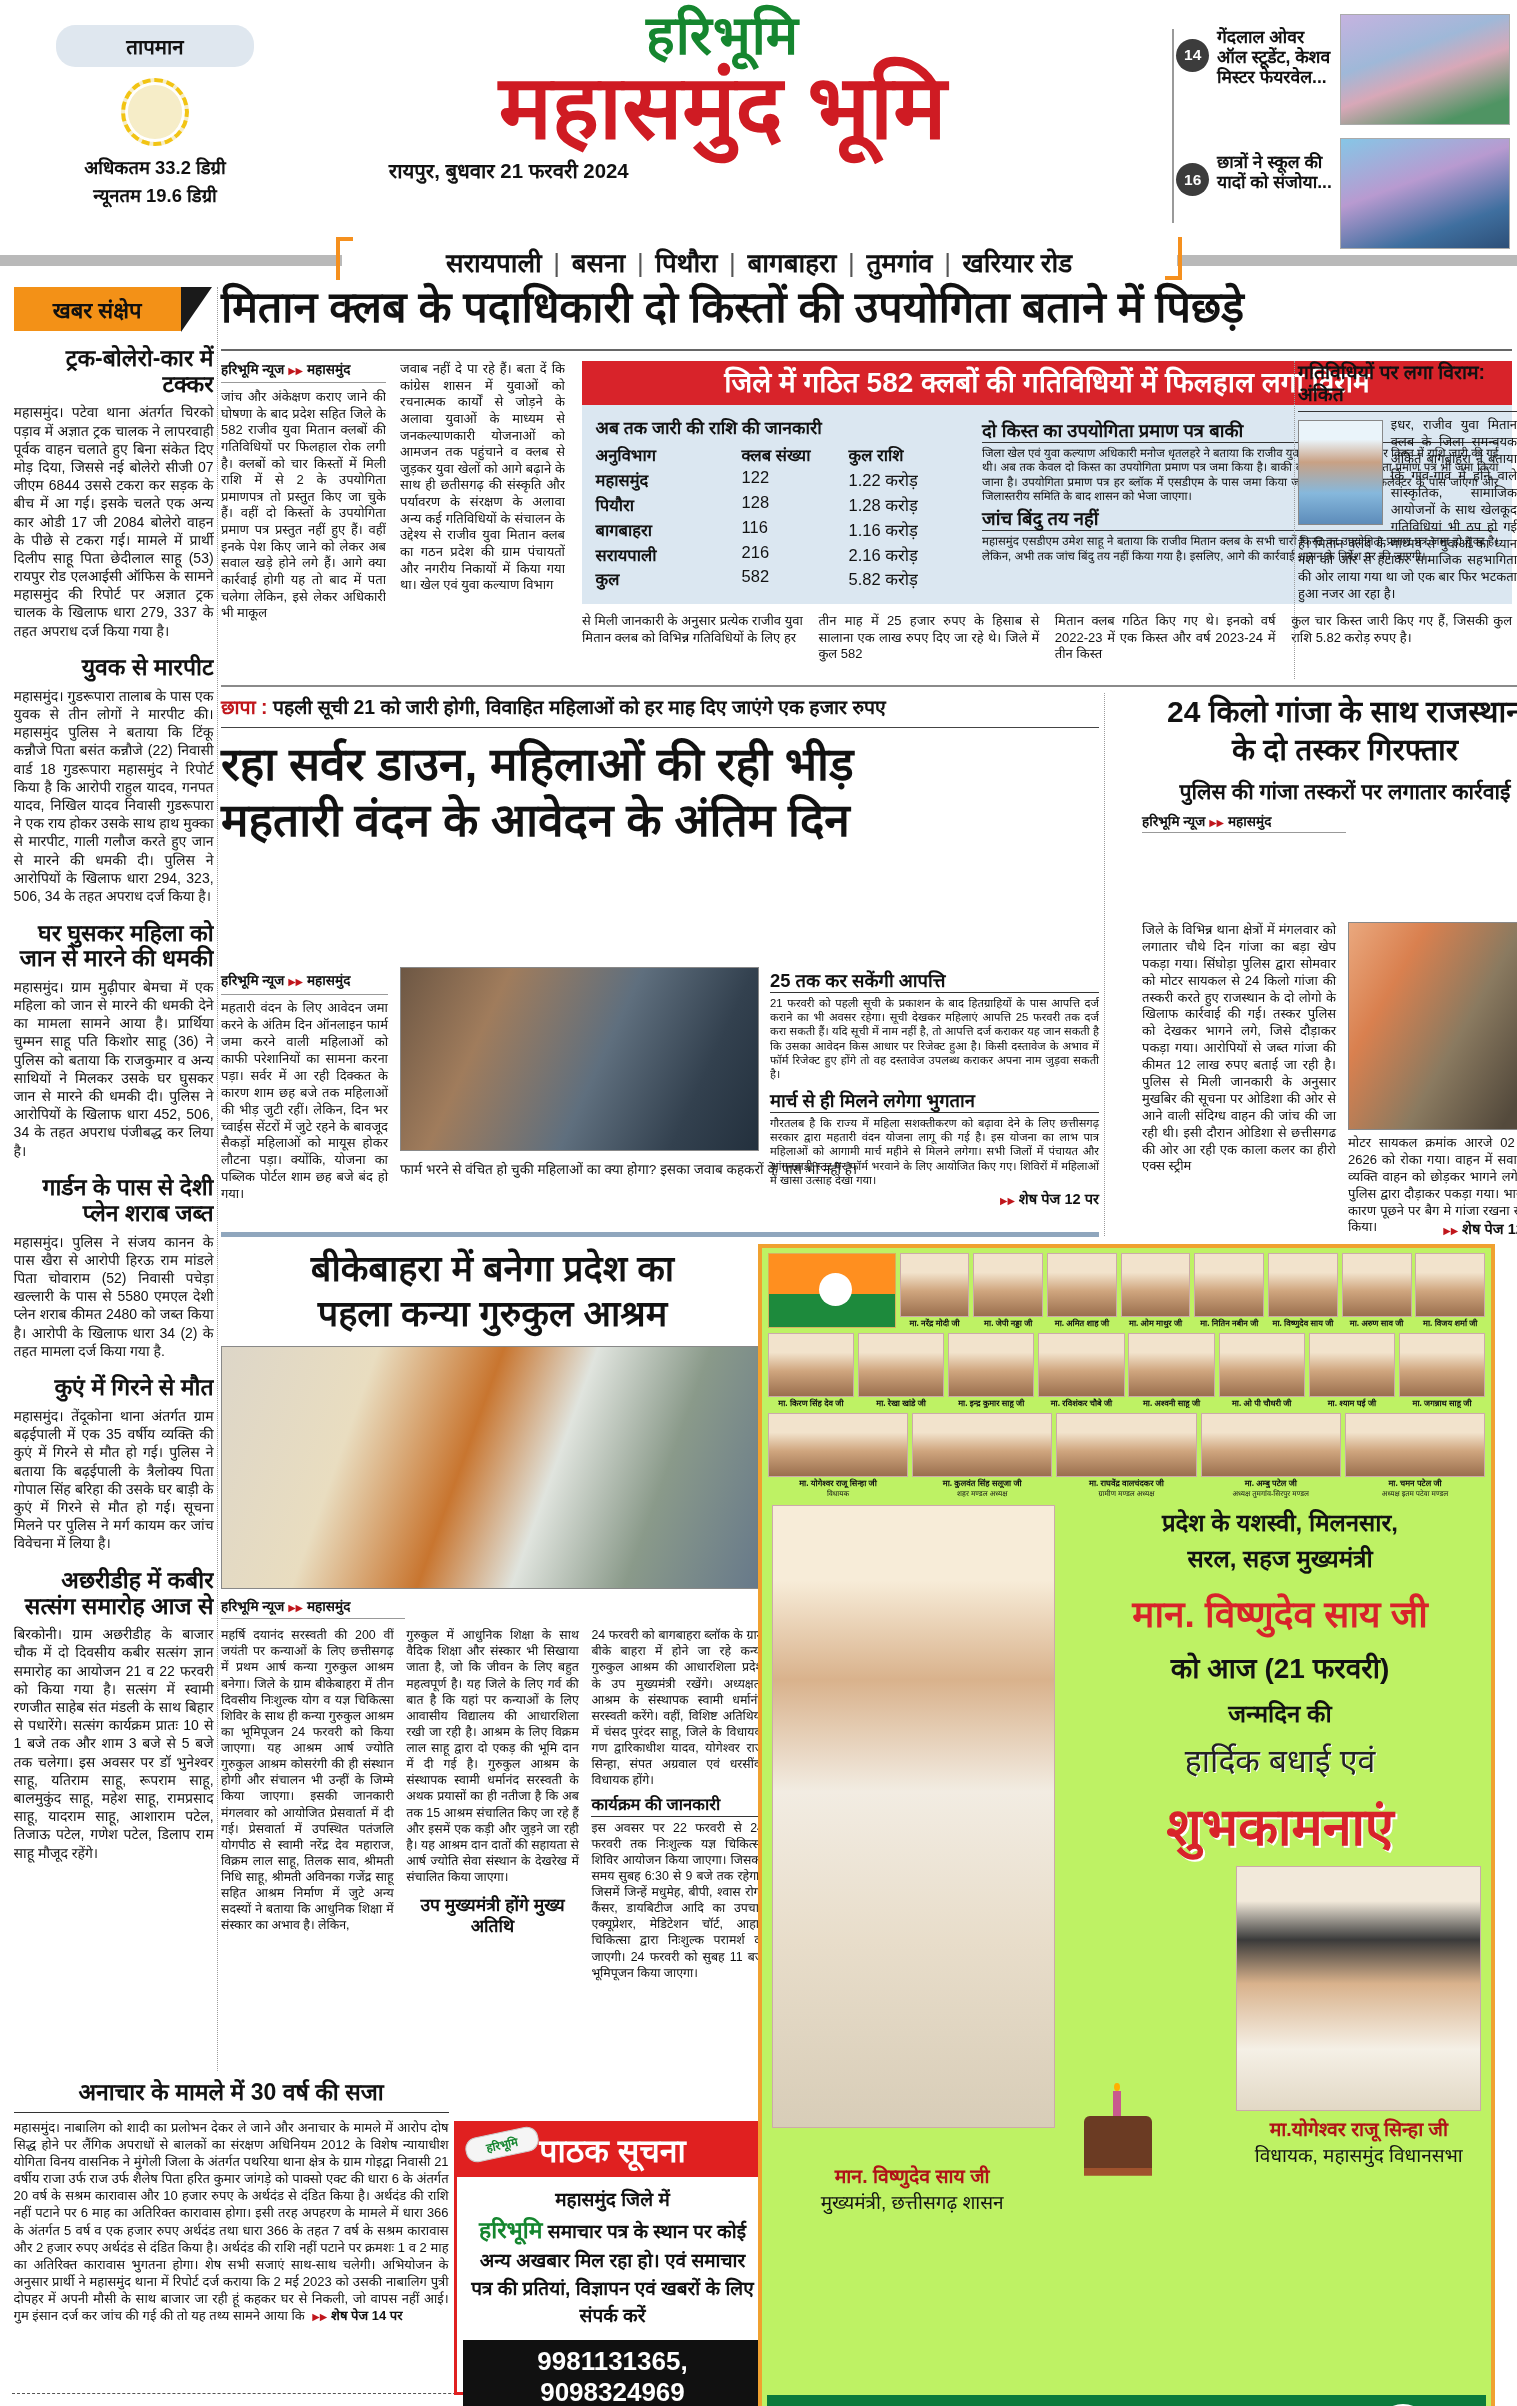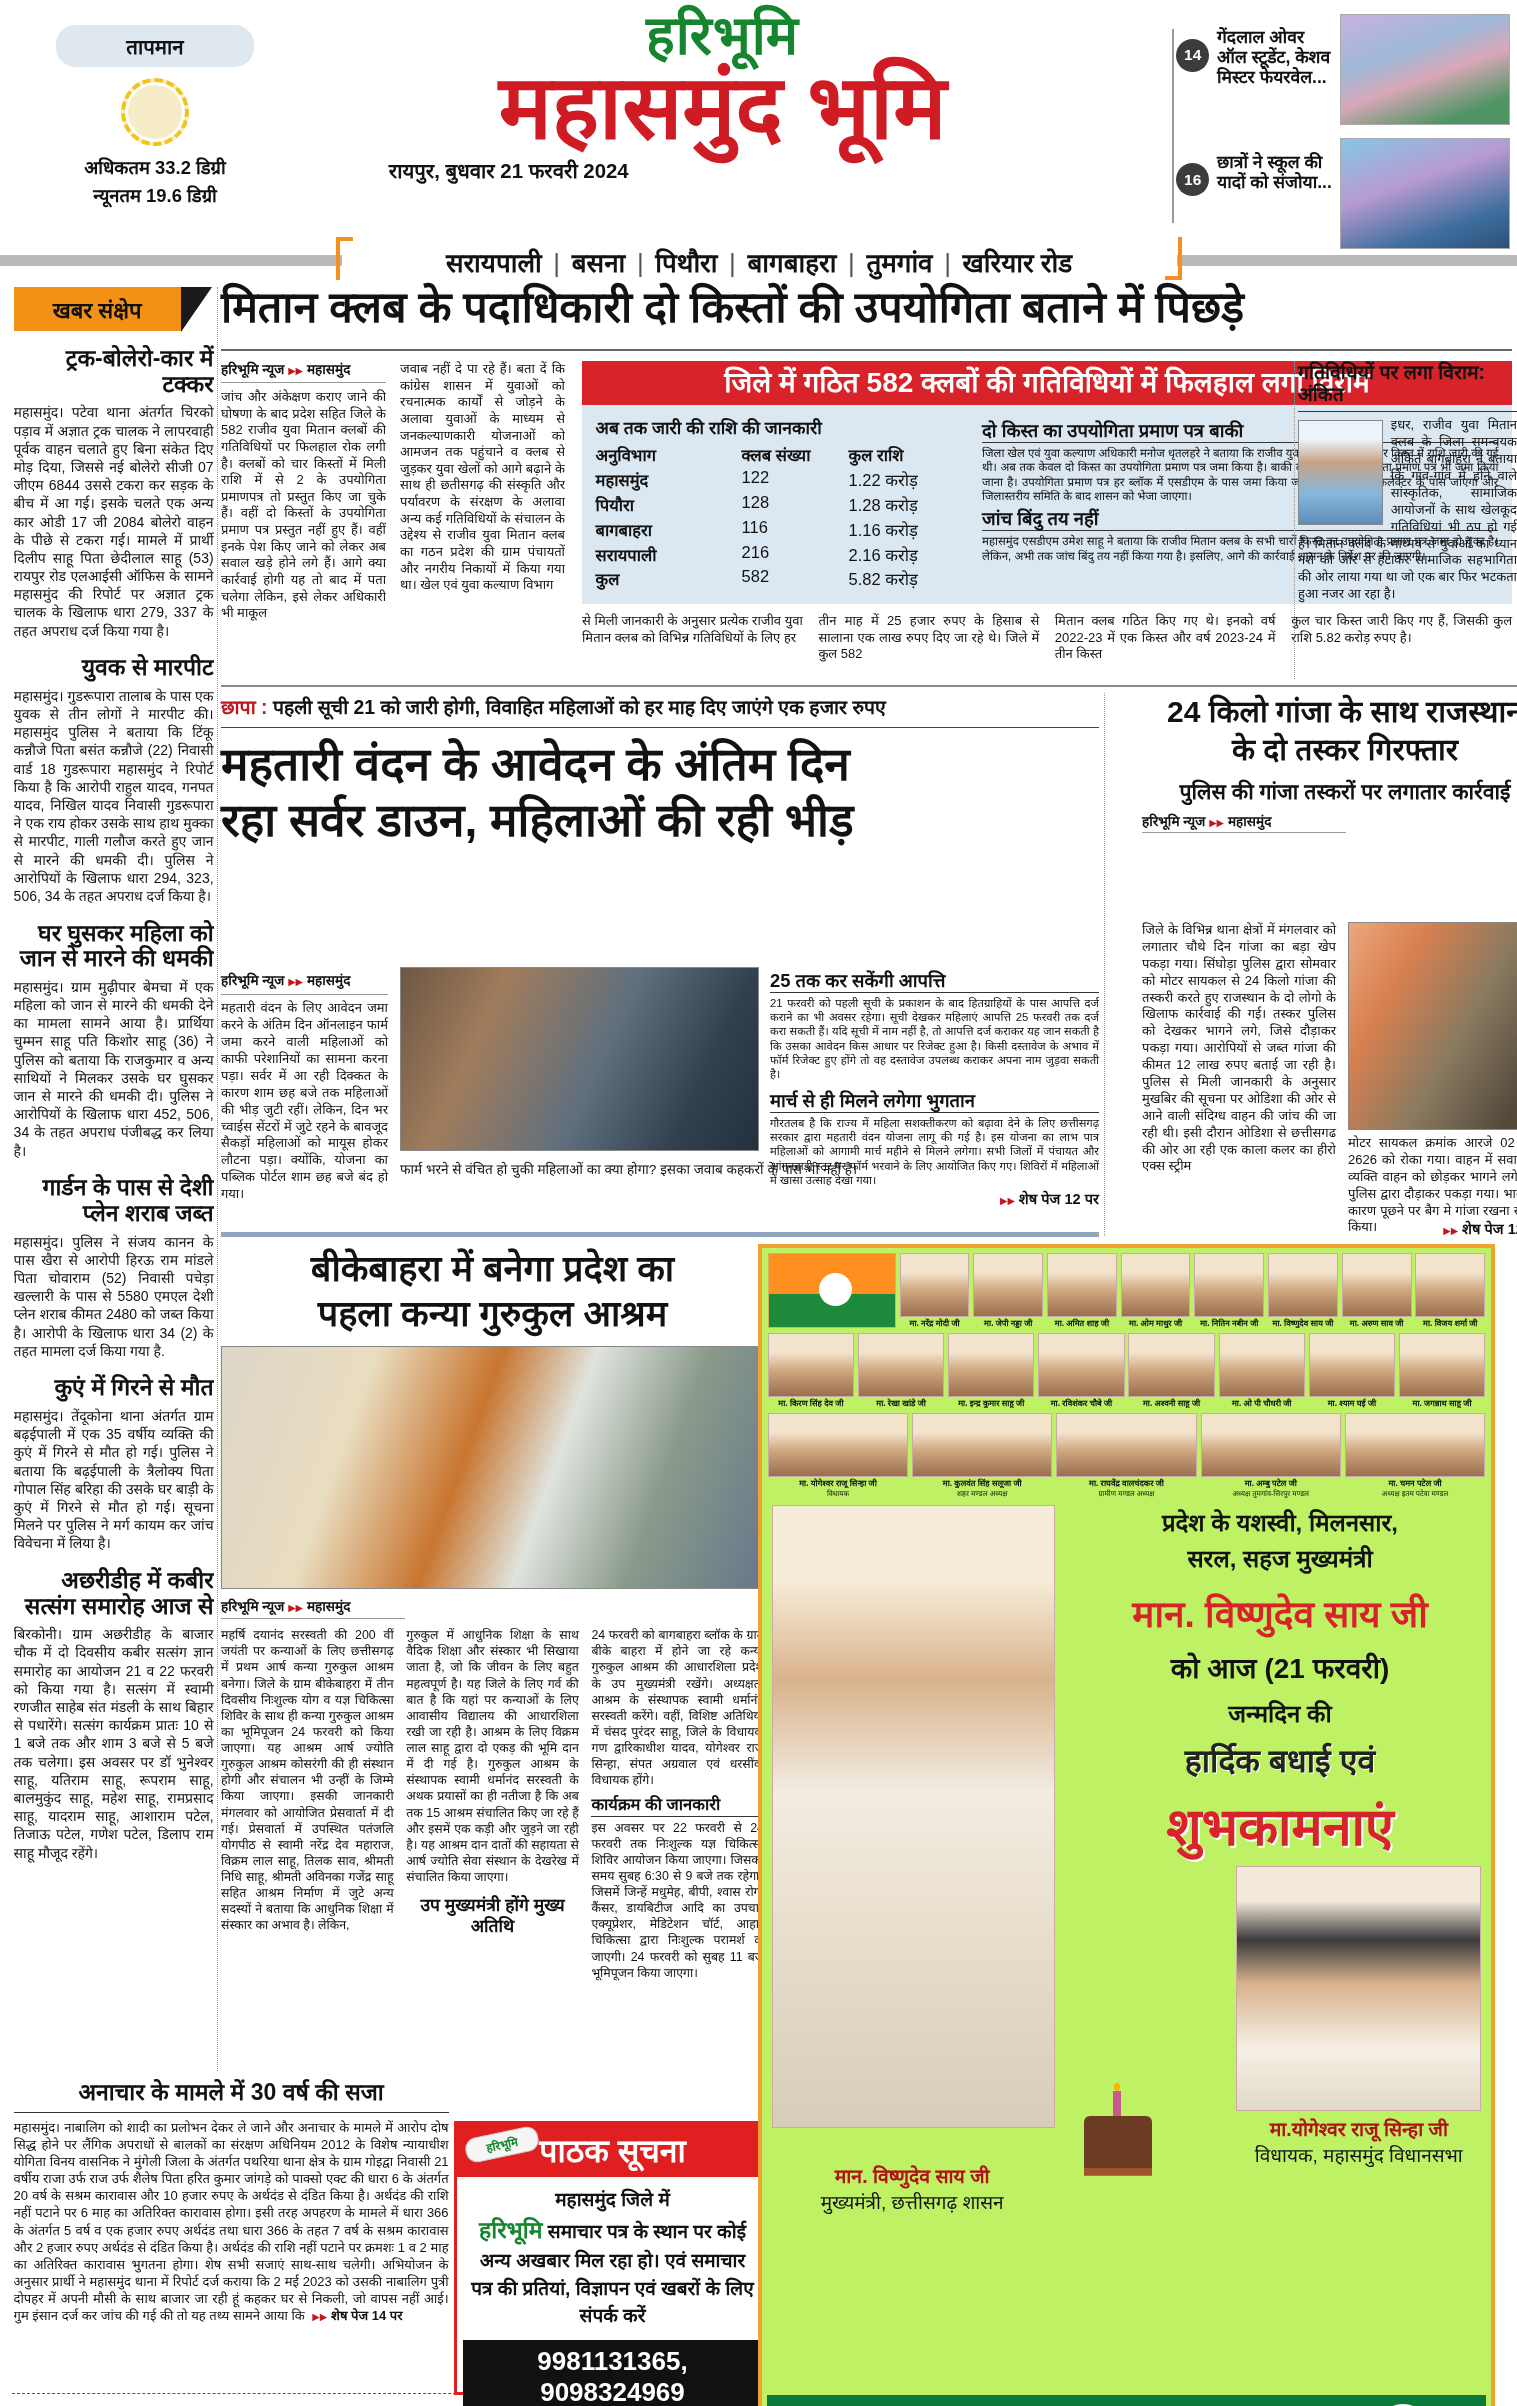--- a/index.html
+++ b/index.html
@@ -136,21 +136,21 @@
             background:linear-gradient(180deg,#ff8f1f 0 55%,#1d8a3c 55% 100%);}
   .bjp-flag::after{content:"";position:absolute;left:40%;top:26%;width:33px;height:33px;border-radius:50%;background:#fff;}
   .ad-main{display:flex;padding:7.8px 9.7px 0;gap:24px;}
   .cm-photo{flex:0 0 281px;height:621px;border:1px solid #caa;
             background:linear-gradient(180deg,#f7ecd8 0 12%,#d9b28c 28%,#f2ece2 46%,#e8ddca 70%,#d8cdb8 100%);}
   .ad-msg{flex:1;text-align:center;}
   .ad-msg .l12{font-size:24px;font-weight:800;line-height:1.5;}
   .ad-msg .nm-red{color:#d8232a;font-size:37px;font-weight:800;margin:9.7px 0;}
   .ad-msg .l3{font-size:28px;font-weight:800;}
   .ad-msg .l4{font-size:24px;font-weight:800;margin-top:9.7px;}
-  .ad-msg .l5{font-size:32px;font-weight:700;margin-top:9.7px;color:#222;text-shadow:1px 1px 0 #fff;}
+  .ad-msg .l5{font-size:32px;font-weight:400;margin-top:9.7px;color:#222;text-shadow:1px 1px 0 #fff;}
   .ad-msg .l6{font-size:52px;font-weight:800;color:#d8232a;margin-top:7.8px;text-shadow:1.9px 1.9px 0 #fff;}
   .cake-icon{width:68px;height:52px;margin:15.5px 0 0 5.8px;position:relative;background:#6b3b23;border-radius:5.8px 5.8px 0 0;
              box-shadow:0 7.8px 0 #a0522d;}
   .cake-icon::after{content:"";position:absolute;left:29px;top:-25px;width:7.8px;height:25px;background:#c85a8e;}
   .cake-icon::before{content:"";position:absolute;left:30px;top:-33px;width:5.8px;height:7.8px;border-radius:50%;background:#ffb000;}
   .mla-photo{width:243px;height:243px;border:1px solid #caa;margin:5.8px auto 3.9px;
              background:linear-gradient(180deg,#f2e9da 0 14%,#3a3a3a 30%,#d9b28c 48%,#f5f0e6 75%,#e2d8c5 100%);}
   .person-name{font-size:19.4px;font-weight:800;color:#b01217;text-align:center;}
   .person-role{font-size:19px;font-weight:400;text-align:center;}
   .cm-strip{flex:0 0 281px;margin-top:-5.8px;}
@@ -304,22 +304,22 @@
   </div>
 
   <div class="abs hr1"></div>
 
   <div class="abs mahtari">
     <div class="m-kicker">
       <span class="m-kicker-label">छापा :</span>
       <span>पहली सूची 21 को जारी होगी, विवाहित महिलाओं को हर माह दिए जाएंगे एक हजार रुपए</span>
     </div>
     <div class="m-headline">
+      <div>रहा सर्वर डाउन, महिलाओं की रही भीड़</div>
       <div>महतारी वंदन के आवेदन के अंतिम दिन</div>
-      <div>रहा सर्वर डाउन, महिलाओं की रही भीड़</div>
     </div>
     <div class="m-col1">
       <div class="ts-byline"><span>हरिभूमि न्यूज</span><span class="arrow-icon"></span><span>महासमुंद</span></div>
       <div class="jus">महतारी वंदन के लिए आवेदन जमा करने के अंतिम दिन ऑनलाइन फार्म जमा करने वाली महिलाओं को काफी परेशानियों का सामना करना पड़ा। सर्वर में आ रही दिक्कत के कारण शाम छह बजे तक महिलाओं की भीड़ जुटी रहीं। लेकिन, दिन भर च्वाईस सेंटरों में जुटे रहने के बावजूद सैकड़ों महिलाओं को मायूस होकर लौटना पड़ा। क्योंकि, योजना का पब्लिक पोर्टल शाम छह बजे बंद हो गया।</div>
     </div>
     <div class="m-photo"></div>
     <div class="m-caption">फार्म भरने से वंचित हो चुकी महिलाओं का क्या होगा? इसका जवाब कहकरों के पास भी नहीं है।</div>
     <div class="m-box">
       <div class="m-box-head">25 तक कर सकेंगी आपत्ति</div>
       <div class="m-box-body">21 फरवरी को पहली सूची के प्रकाशन के बाद हितग्राहियों के पास आपत्ति दर्ज कराने का भी अवसर रहेगा। सूची देखकर महिलाएं आपत्ति 25 फरवरी तक दर्ज करा सकती हैं। यदि सूची में नाम नहीं है, तो आपत्ति दर्ज कराकर यह जान सकती है कि उसका आवेदन किस आधार पर रिजेक्ट हुआ है। किसी दस्तावेज के अभाव में फॉर्म रिजेक्ट हुए होंगे तो वह दस्तावेज उपलब्ध कराकर अपना नाम जुड़वा सकती है।</div>

